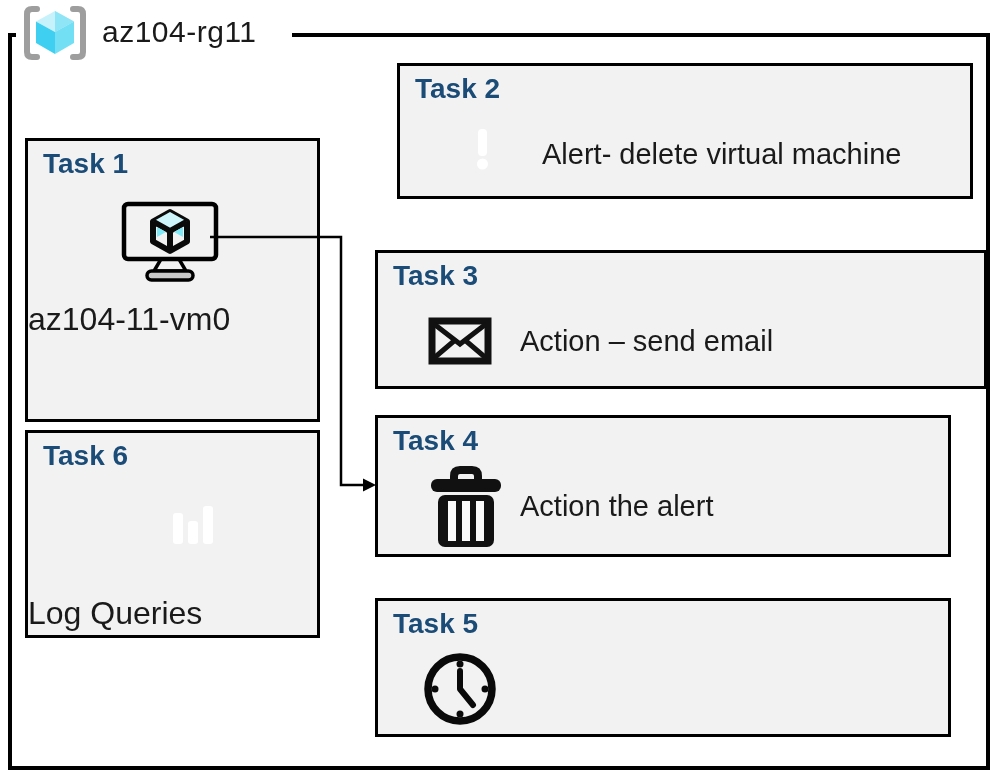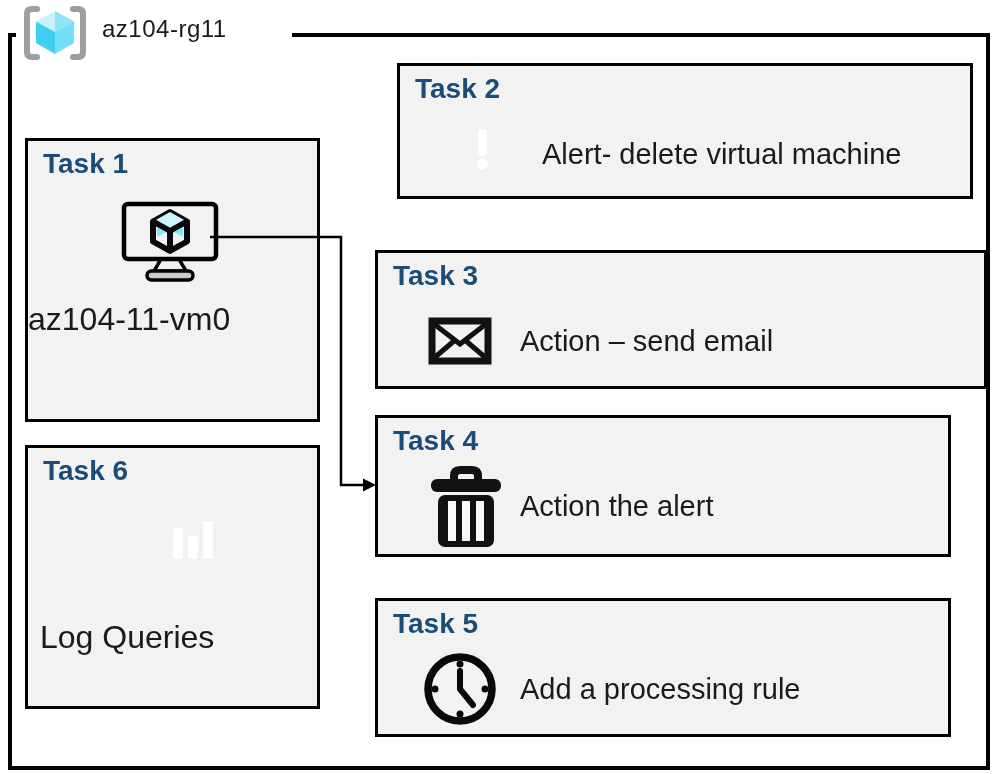--- a/index.html
+++ b/index.html
@@ -10,21 +10,21 @@
   }
   .outer-border{
     position:absolute;left:8px;top:33px;width:982px;height:737px;
     border:4px solid #000;box-sizing:border-box;background:#fff;
   }
   .header-mask{
     position:absolute;left:16px;top:27px;width:276px;height:14px;background:#fff;
   }
   .rg-icon{position:absolute;left:22px;top:5px;width:66px;height:56px;}
   .rg-title{
-    position:absolute;left:102px;top:15px;font-size:24px;color:#1a1a1a;
+    position:absolute;left:102px;top:15px;font-size:30px;color:#1a1a1a;
     letter-spacing:0.5px;white-space:nowrap;
   }
   .task-box{
     position:absolute;background:#f2f2f2;border:3px solid #000;box-sizing:border-box;
   }
   .task-title{
     position:absolute;left:15px;top:7px;font-size:28px;font-weight:bold;
     color:#1b4c77;white-space:nowrap;
   }
   .icon-slot{
@@ -36,25 +36,25 @@
     display:flex;align-items:center;font-size:29px;color:#1a1a1a;white-space:nowrap;
   }
   .center-label{
     position:absolute;left:0;right:0;text-align:left;font-size:32px;color:#1a1a1a;
   }
   #box-task1{left:25px;top:138px;width:295px;height:284px;}
   #box-task2{left:375px;top:63px;width:576px;height:136px;margin-left:22px;}
   #box-task3{left:375px;top:238px;width:612px;height:139px;margin-top:12px;}
   #box-task4{left:375px;top:415px;width:576px;height:142px;}
   #box-task5{left:375px;top:598px;width:576px;height:139px;}
-  #box-task6{left:25px;top:430px;width:295px;height:264px;margin-top:15px;}
+  #box-task6{left:25px;top:430px;width:295px;height:208px;}
   #vm-icon{position:absolute;left:93px;top:60px;width:98px;height:82px;}
   #t1-label{top:160px;}
   #log-icon{position:absolute;left:106px;top:58px;width:97px;height:94px;}
-  #t6-label{top:171px;padding-left:12px;}
+  #t6-label{top:162px;}
   .connector-layer{
     position:absolute;left:0;top:0;width:992px;height:774px;pointer-events:none;
   }
 </style>
 </head>
 <body>
 
 <div class="outer-border"></div>
 <div class="header-mask"></div>
 
@@ -127,21 +127,20 @@
   <div class="icon-slot">
     <svg width="78" height="76" viewBox="0 0 78 76">
       <circle cx="39" cy="38" r="32" fill="none" stroke="#0a0a0a" stroke-width="7.5"></circle>
       <circle cx="39" cy="13" r="3.5" fill="#0a0a0a"></circle>
       <circle cx="64" cy="38" r="3.5" fill="#0a0a0a"></circle>
       <circle cx="39" cy="63" r="3.5" fill="#0a0a0a"></circle>
       <circle cx="14" cy="38" r="3.5" fill="#0a0a0a"></circle>
       <path d="M39,20 L39,38 L52,54" fill="none" stroke="#0a0a0a" stroke-width="6" stroke-linecap="round" stroke-linejoin="round"></path>
     </svg>
   </div>
-  <div class="row-label">Add a processing rule</div>
 </div>
 
 <div class="task-box" id="box-task6">
   <div class="task-title">Task 6</div>
   <svg id="log-icon" viewBox="0 0 97 94">
     <rect x="2" y="38" width="25" height="25" rx="2.5" fill="url(#sqGrad1)"></rect>
     <rect x="2" y="67" width="25" height="25" rx="2.5" fill="url(#sqGrad2)"></rect>
     <rect x="31" y="67" width="25" height="25" rx="2.5" fill="url(#sqGrad3)"></rect>
     <path d="M30,63 L31,32 A32,32 0 1 1 63,64 Z" fill="url(#tealGrad)"></path>
     <rect x="39" y="22" width="10" height="31" rx="3" fill="#ffffff"></rect>

